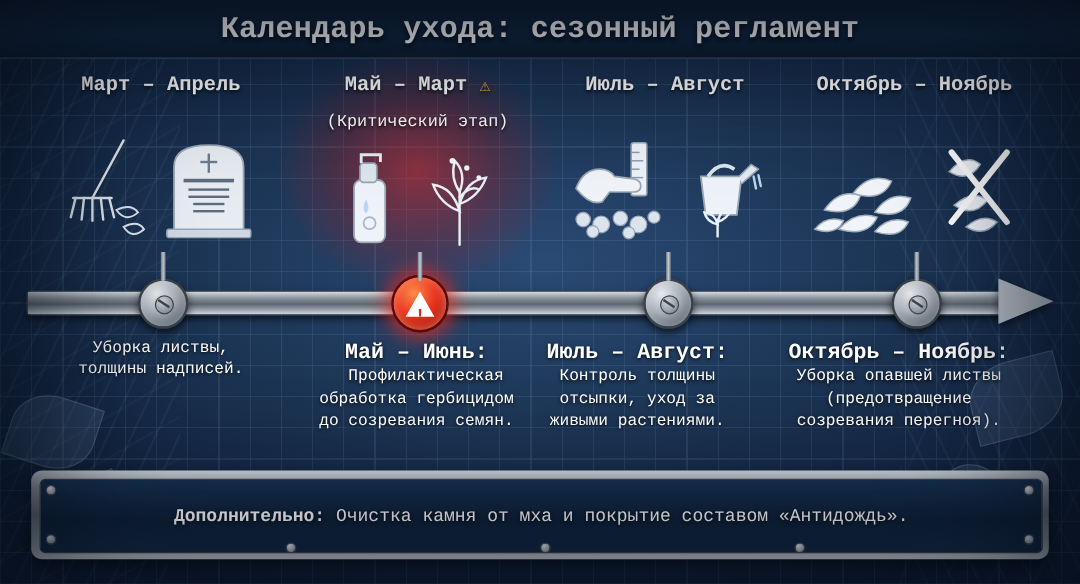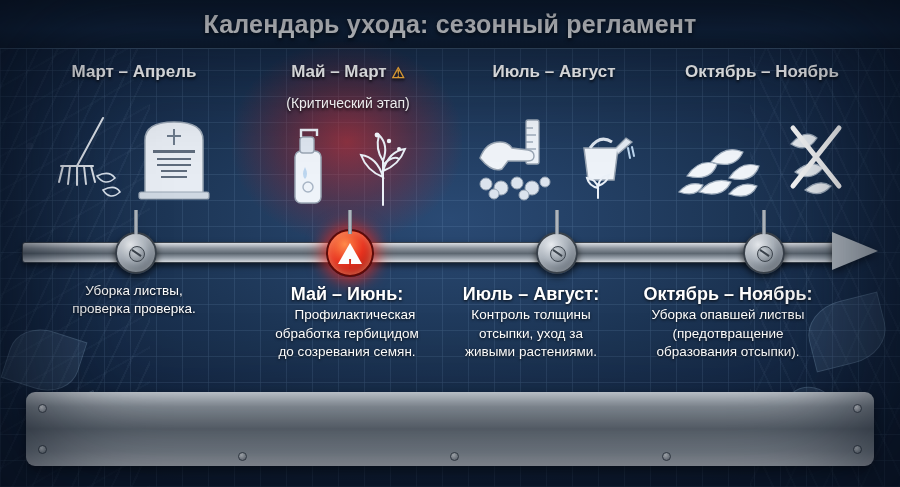--- a/index.html
+++ b/index.html
@@ -5,21 +5,21 @@
   html, body {
     margin: 0;
     padding: 0;
     background: #0c1420;
   }
   #stage {
     position: relative;
     width: 900px;
     height: 487px;
     overflow: hidden;
-    font-family: Liberation Sans, sans-serif;
+    font-family: Liberation Mono, monospace;
     color: #ffffff;
     background: #0c4a6e;
   }
   
   .bg-base {
     position: absolute; inset: 0;
     background:
       radial-gradient(ellipse 70% 60% at 50% 45%, #2a4a74 0%, #1d3656 45%, #142743 75%, #0e1c32 100%);
   }
   .bg-blueprint {
@@ -424,48 +424,51 @@
 
     <div class="node" style="left:740px;">
       <div class="node-stem"></div>
       <div class="screw"></div>
       <div class="slot"></div>
     </div>
   </div>
 
   <div class="caption" style="left:25px;">
     <span style="white-space:pre-line;">Уборка листвы,
-проверка проверка.</span>
+толщины надписей.</span>
   </div>
 
   <div class="caption" style="left:238px;">
     <b>Май – Июнь:</b><br>
     <span style="white-space:pre-line;margin-left:16px;">Профилактическая
 обработка гербицидом
 до созревания семян.</span>
   </div>
 
   <div class="caption" style="left:422px;">
     <b>Июль – Август:</b><br>
     <span style="white-space:pre-line;">Контроль толщины
 отсыпки, уход за
 живыми растениями.</span>
   </div>
 
-  <div class="caption" style="left:619px;">
+  <div class="caption" style="left:640px;">
     <b>Октябрь – Ноябрь:</b><br>
     <span style="white-space:pre-line;">Уборка опавшей листвы
 (предотвращение
-образования отсыпки).</span>
+созревания перегноя).</span>
   </div>
 
   <div class="plate">
     <div class="rivet" style="left:12px;top:12px;"></div>
     <div class="rivet" style="right:12px;top:12px;"></div>
     <div class="rivet" style="left:12px;bottom:12px;"></div>
     <div class="rivet" style="right:12px;bottom:12px;"></div>
     <div class="rivet" style="left:212px;bottom:5px;"></div>
     <div class="rivet" style="left:424px;bottom:5px;"></div>
     <div class="rivet" style="left:636px;bottom:5px;"></div>
+    <div class="plate-inner">
+      <span><b>Дополнительно:</b><span> Очистка камня от мха и покрытие составом «Антидождь».</span></span>
+    </div>
   </div>
 
   <div class="vignette"></div>
 </div>
 
 </body></html>

